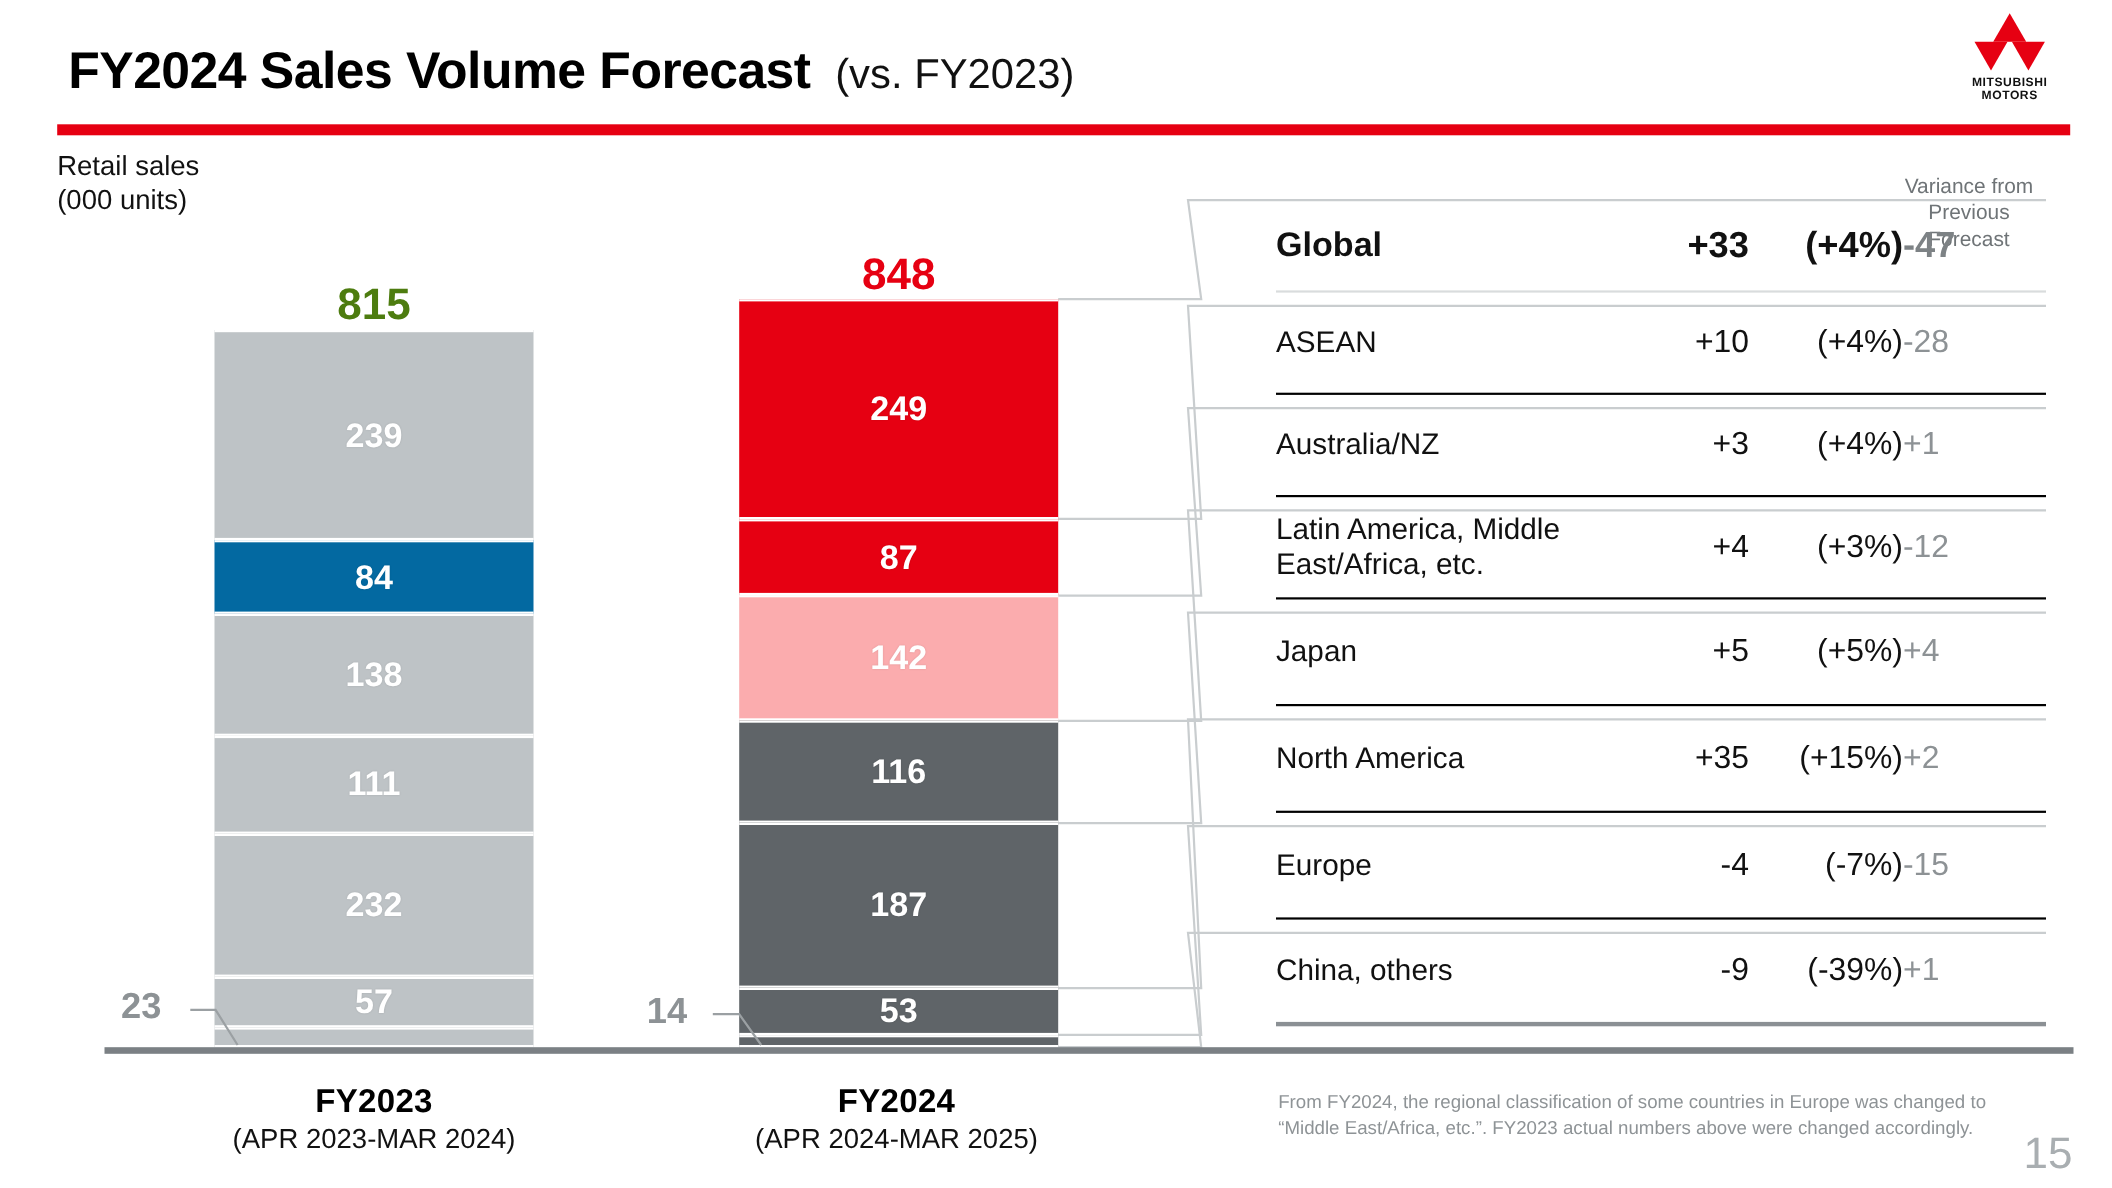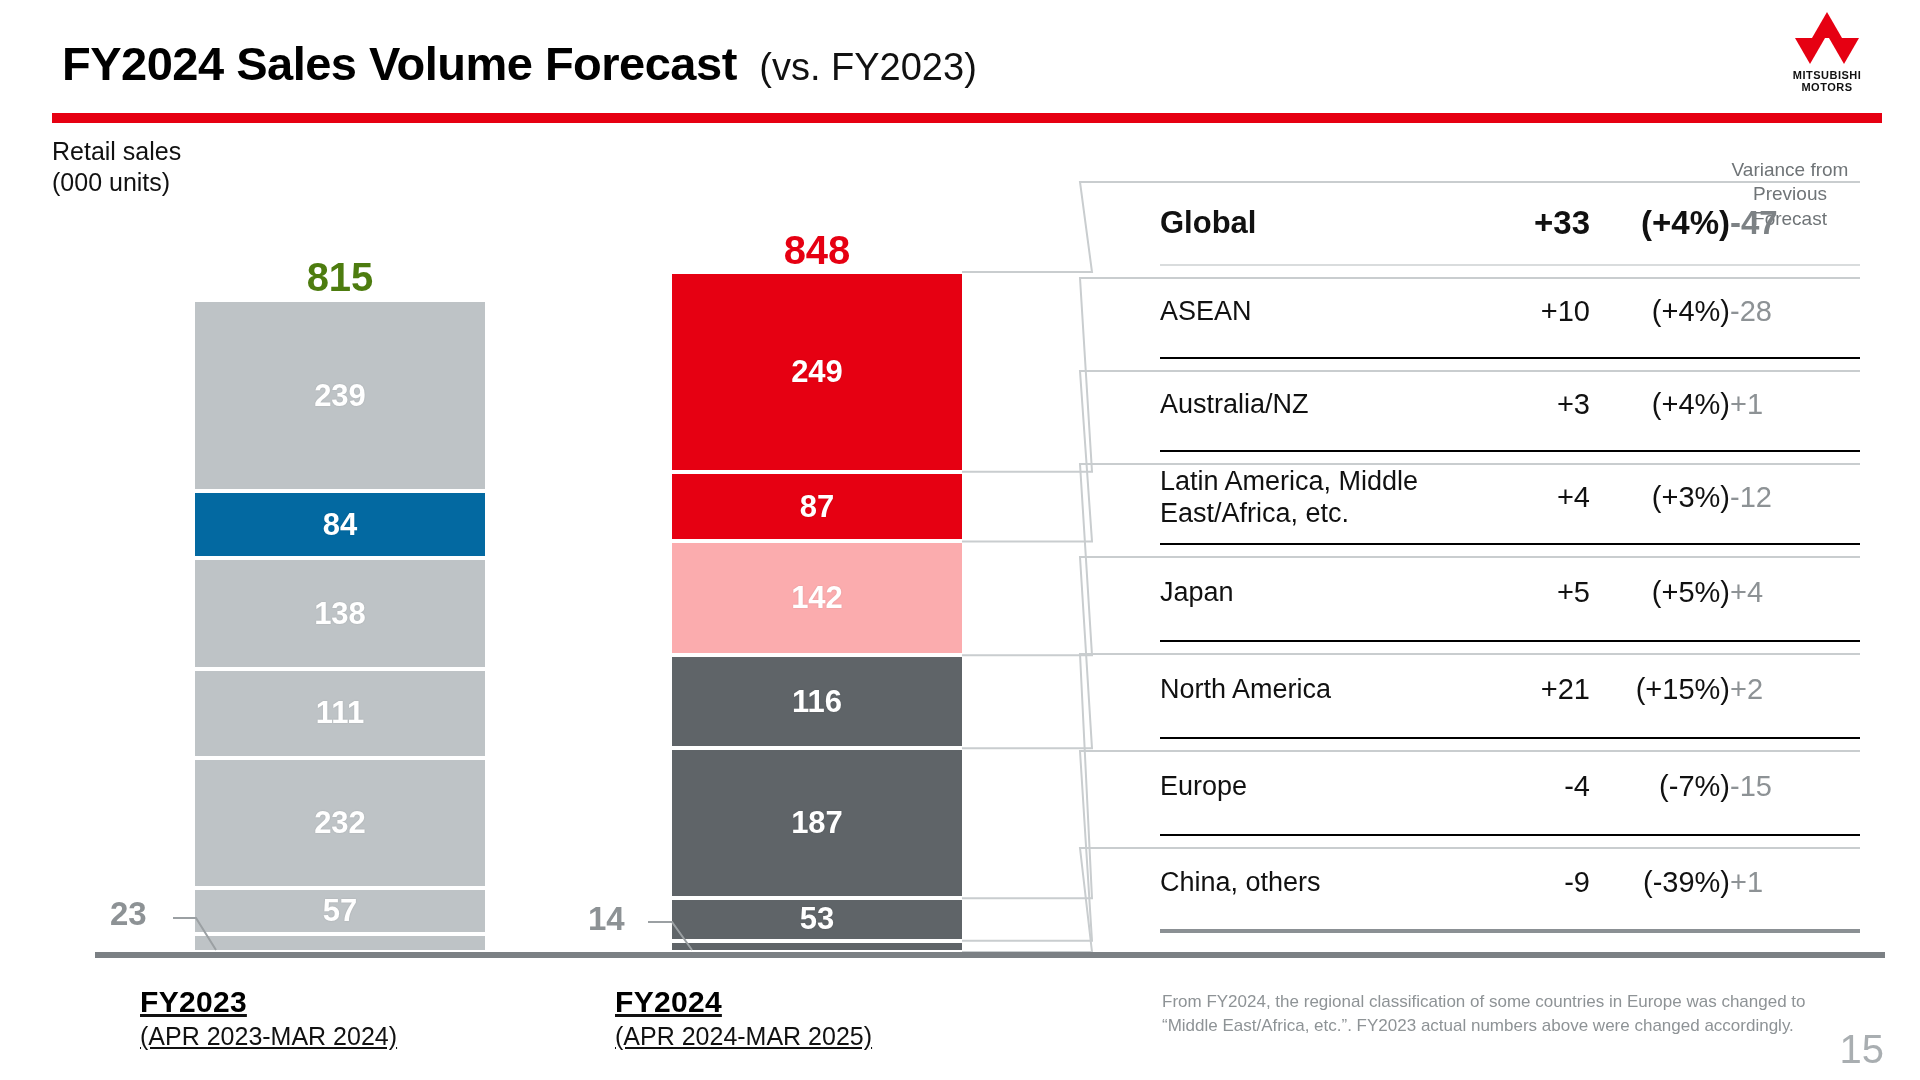--- a/index.html
+++ b/index.html
@@ -64,21 +64,21 @@
     font-size:31px;font-weight:bold;color:#ffffff;
     text-shadow:0 0 2px rgba(0,0,0,.12);
   }
 
   .baseline{position:absolute;left:95px;top:952px;width:1790px;height:6px;background:#7b8084;}
 
   .callout{position:absolute;font-size:33px;font-weight:bold;color:#8d9295;}
   .callout.c23{left:110px;top:895px;}
   .callout.c14{left:588px;top:900px;}
 
-  .xlabel{position:absolute;width:400px;text-decoration:underline;}
+  .xlabel{position:absolute;text-align:center;width:400px;}
   .xlabel .l1{font-size:30px;font-weight:bold;color:#000;letter-spacing:.3px;}
   .xlabel .l2{font-size:25px;color:#111;margin-top:3px;}
   .xlabel.left{left:140px;top:985px;}
   .xlabel.right{left:615px;top:985px;}
 
   
   .connectors{position:absolute;left:0;top:0;width:1920px;height:1080px;pointer-events:none;}
 
   
   .table{position:absolute;left:1160px;top:182px;width:700px;}
@@ -242,21 +242,21 @@
         <div class="c-var">-12</div>
       </div>
       <div class="trow" style="height: 97px;">
         <div class="c-region">Japan</div>
         <div class="c-abs">+5</div>
         <div class="c-pct">(+5%)</div>
         <div class="c-var">+4</div>
       </div>
       <div class="trow" style="height: 97px;">
         <div class="c-region">North America</div>
-        <div class="c-abs">+21</div>
+        <div class="c-abs">+35</div>
         <div class="c-pct">(+15%)</div>
         <div class="c-var">+2</div>
       </div>
       <div class="trow" style="height: 97px;">
         <div class="c-region">Europe</div>
         <div class="c-abs">-4</div>
         <div class="c-pct">(-7%)</div>
         <div class="c-var">-15</div>
       </div>
       <div class="trow last" style="height: 97px;">

